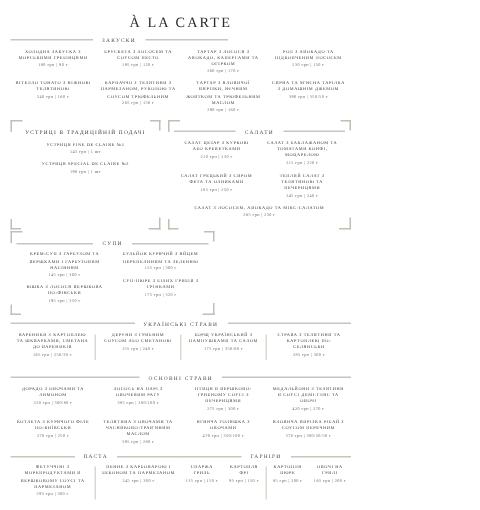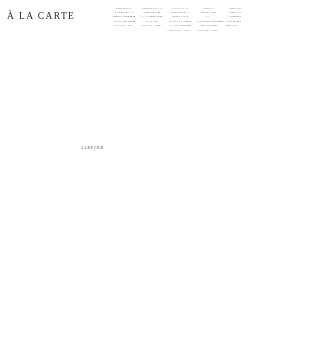--- a/index.html
+++ b/index.html
@@ -6,21 +6,21 @@
   html, body {
     width: 241px; height: 340px;
     background: #ffffff;
     font-family: "Liberation Serif", serif;
     color: #3a3a3a;
     overflow: hidden;
   }
   .page {
     width: 241px; height: 292px;
     padding: 6px 7px 3px 7px;
-    display: flex; flex-direction: row;
+    display: flex; flex-direction: column;
   }
 
   
   .masthead { text-align: center; padding-top: 5px; }
   .title {
     font-size: 9.5px; letter-spacing: 1.4px;
     color: #2b2b2b; font-weight: 400;
     white-space: nowrap;
   }
 

